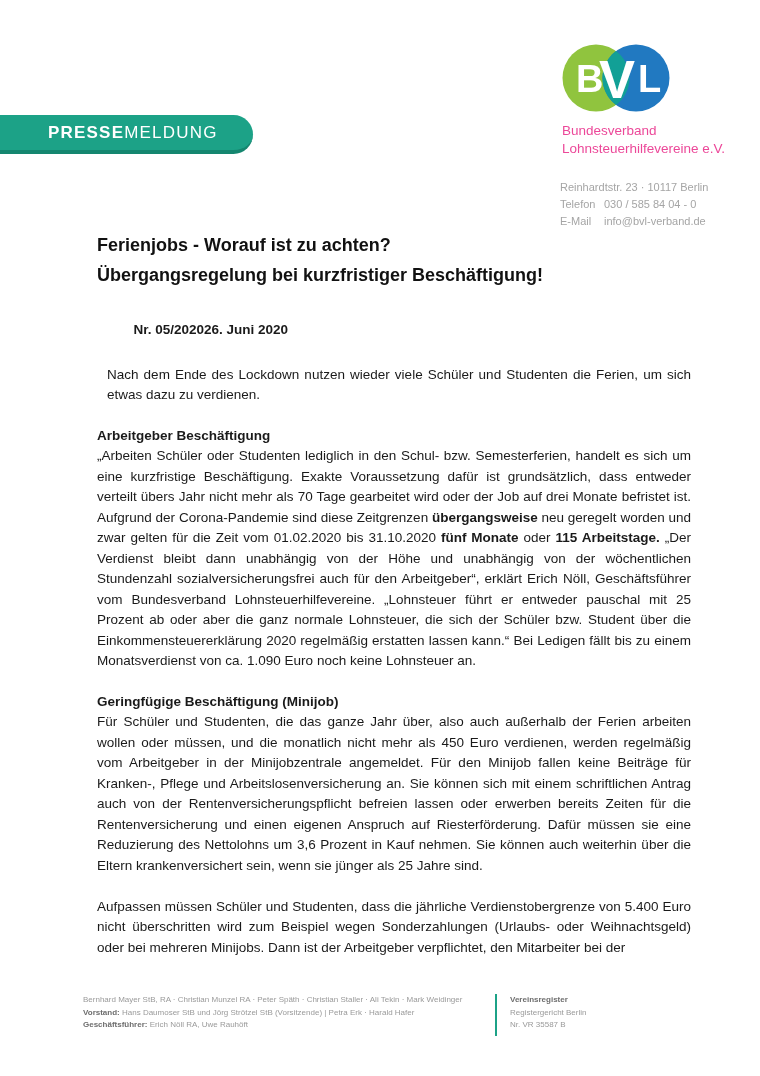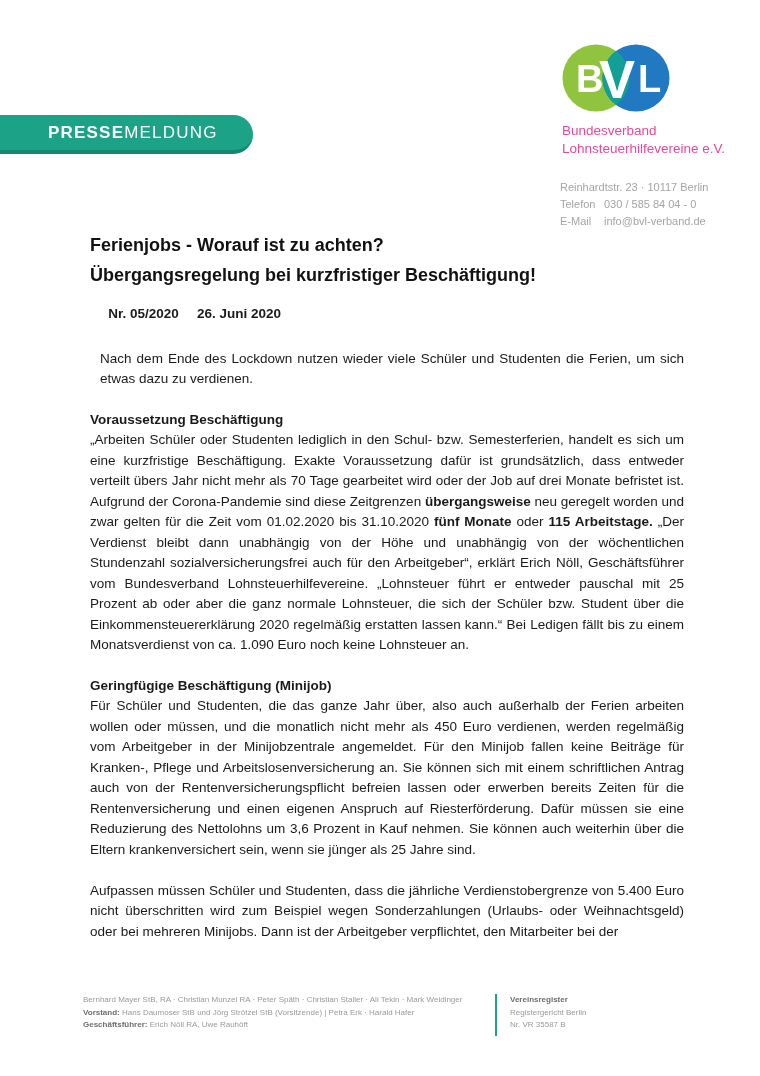--- a/index.html
+++ b/index.html
@@ -41,27 +41,27 @@
   .contact-block {
     position: absolute; left: 560px; top: 179px;
     font-size: 11px; line-height: 17px;
     color: var(--text_gray, #a5a5a5);
   }
   .contact-row { display: flex; }
   .clabel { width: 44px; flex: 0 0 44px; }
 
   
   .article {
-    position: absolute; left: 90px; top: 230px; width: 594px;
+    position: absolute; left: 97px; top: 230px; width: 594px;
     font-size: 13.5px; line-height: 20.5px;
     text-align: justify;
     hyphens: auto;
   }
   .title { font-size: 18px; line-height: 30px; font-weight: bold; color: #111; text-align: left; }
-  .meta { margin-top: 14px; font-weight: bold; display: flex; text-align: center; }
+  .meta { margin-top: 30px; font-weight: bold; display: flex; text-align: right; }
   .meta-number { width: 107px; flex: 0 0 107px; }
   .intro { margin: 24px 0 0 10px; }
   .section-heading { margin: 20px 0 0 0; font-size: 13.5px; line-height: 20.5px; font-weight: bold; text-align: left; }
   .para { margin: 0; }
   .para-gap { margin-top: 20.5px; }
   .b { font-weight: bold; }
 
   
   .footer {
     position: absolute; left: 83px; top: 994px; width: 594px;
@@ -117,21 +117,21 @@
       <div>Übergangsregelung bei kurzfristiger Beschäftigung!</div>
     </div>
 
     <div class="meta">
       <span class="meta-number">Nr. 05/2020</span>
       <span>26. Juni 2020</span>
     </div>
 
     <p class="intro">Nach dem Ende des Lockdown nutzen wieder viele Schüler und Studenten die Ferien, um sich etwas dazu zu verdienen.</p>
 
-    <p class="section-heading">Voraussetzung Beschäftigung</p>
+    <p class="section-heading">Arbeitgeber Beschäftigung</p>
     <p class="para"><span>„Arbeiten Schüler oder Studenten lediglich in den Schul- bzw. Semesterferien, handelt es sich um eine kurzfristige Beschäftigung. Exakte Voraussetzung dafür ist grundsätzlich, dass entweder verteilt übers Jahr nicht mehr als 70 Tage gearbeitet wird oder der Job auf drei Monate befristet ist. Aufgrund der Corona-Pandemie sind diese Zeitgrenzen </span><span class="b">übergangsweise</span><span> neu geregelt worden und zwar gelten für die Zeit vom 01.02.2020 bis 31.10.2020 </span><span class="b">fünf Monate</span><span> oder </span><span class="b">115 Arbeitstage.</span><span> „Der Verdienst bleibt dann unabhängig von der Höhe und unabhängig von der wöchentlichen Stundenzahl sozialversicherungsfrei auch für den Arbeitgeber“, erklärt Erich Nöll, Geschäftsführer vom Bundesverband Lohnsteuerhilfevereine. „Lohnsteuer führt er entweder pauschal mit 25 Prozent ab oder aber die ganz normale Lohnsteuer, die sich der Schüler bzw. Student über die Einkommensteuererklärung 2020 regelmäßig erstatten lassen kann.“ Bei Ledigen fällt bis zu einem Monatsverdienst von ca. 1.090 Euro noch keine Lohnsteuer an.</span></p>
 
     <p class="section-heading">Geringfügige Beschäftigung (Minijob)</p>
     <p class="para"><span>Für Schüler und Studenten, die das ganze Jahr über, also auch außerhalb der Ferien arbeiten wollen oder müssen, und die monatlich nicht mehr als 450 Euro verdienen, werden regelmäßig vom Arbeitgeber in der Minijobzentrale angemeldet. Für den Minijob fallen keine Beiträge für Kranken-, Pflege und Arbeitslosenversicherung an. Sie können sich mit einem schriftlichen Antrag auch von der Rentenversicherungspflicht befreien lassen oder erwerben bereits Zeiten für die Rentenversicherung und einen eigenen Anspruch auf Riesterförderung. Dafür müssen sie eine Reduzierung des Nettolohns um 3,6 Prozent in Kauf nehmen. Sie können auch weiterhin über die Eltern krankenversichert sein, wenn sie jünger als 25 Jahre sind.</span></p>
     <p class="para para-gap"><span>Aufpassen müssen Schüler und Studenten, dass die jährliche Verdienstobergrenze von 5.400 Euro nicht überschritten wird zum Beispiel wegen Sonderzahlungen (Urlaubs- oder Weihnachtsgeld) oder bei mehreren Minijobs. Dann ist der Arbeitgeber verpflichtet, den Mitarbeiter bei der</span></p>
   </div>
 
   <div class="footer">
     <div class="footer-left">
       <div>Bernhard Mayer StB, RA · Christian Munzel RA · Peter Späth · Christian Staller · Ali Tekin · Mark Weidinger</div>

